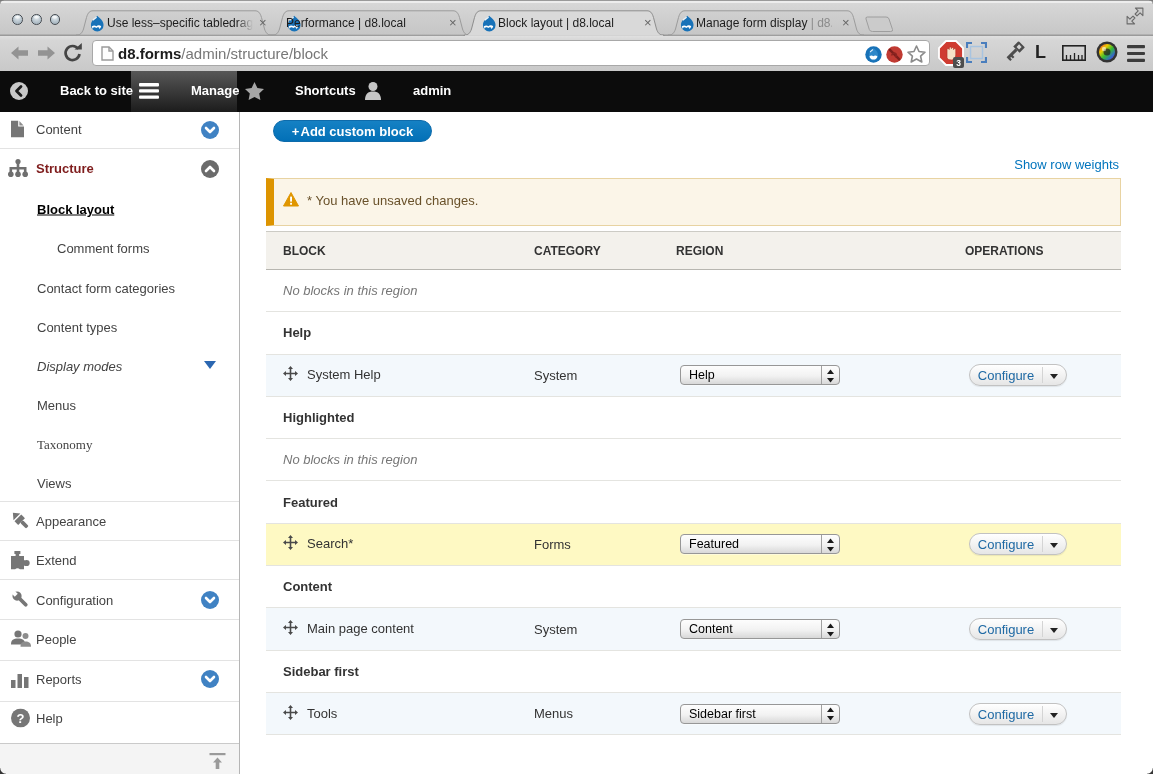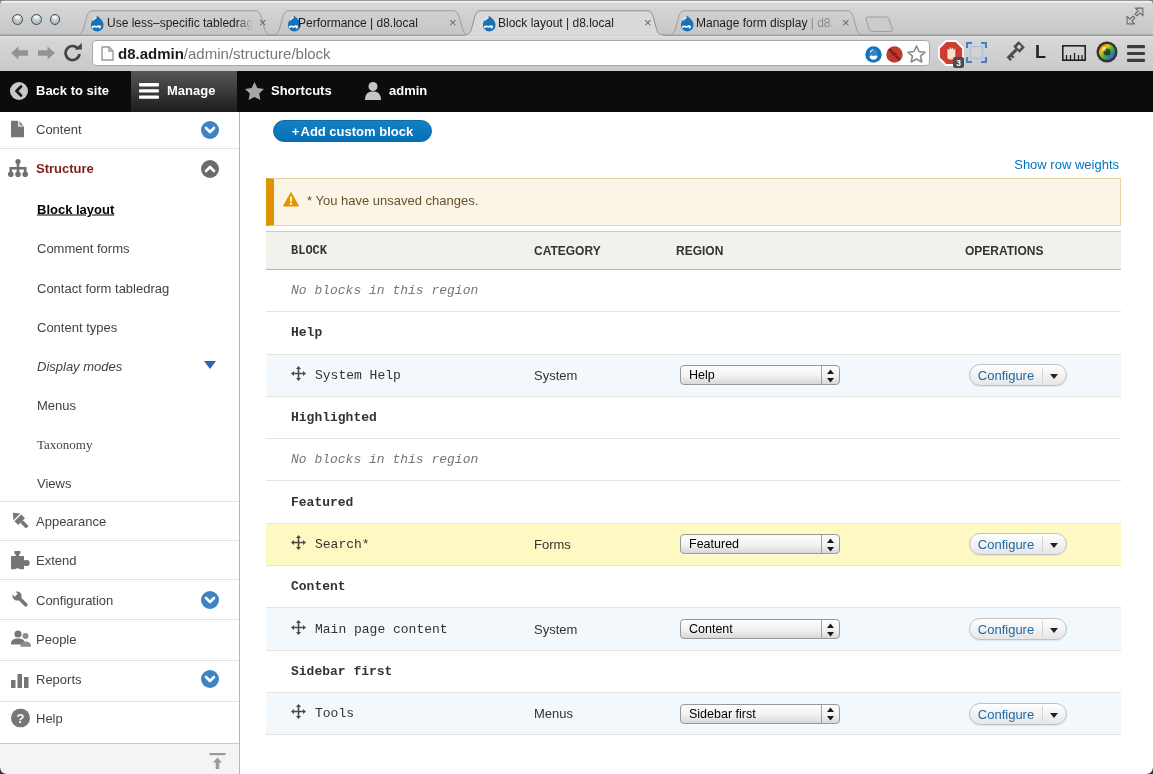--- a/index.html
+++ b/index.html
@@ -18,21 +18,21 @@
 .tabx { position:absolute; top:15px; font-size:13px; color:#666; }
 .fava { position:absolute; top:15px; width:16.5px; height:16.5px; }
 #fullscr { position:absolute; right:9px; top:7px; }
 #toolbar { position:absolute; left:0; top:36px; width:1153px; height:35px;
   background:linear-gradient(#e0e0e0 0%,#d6d6d6 12%,#c9c9c9 100%); }
 #addrbar { position:absolute; left:92px; top:4px; width:838px; height:26px; background:#fff;
   border:1px solid #a8a8a8; border-radius:4px; }
 #url { position:absolute; left:25px; top:4px; font-size:15px; color:#777; }
 #url b { color:#1c1c1c; font-weight:700; }
 #adminbar { position:absolute; left:0; top:71px; width:1153px; height:40.5px; background:#0c0c0c; z-index:5; }
-.abitem { position:absolute; top:0; height:40px; color:#fff; font-weight:700; font-size:13px; line-height:40px; }
+.abitem { position:absolute; top:0; height:40px; color:#fff; font-weight:700; font-size:13px; line-height:40px;margin-left:24px; }
 #manage-bg { position:absolute; left:131px; top:0; width:106px; height:40.5px;
   background:linear-gradient(#575757,#1c1c1c); }
 #sidebar { position:absolute; left:0; top:111px; width:240px; height:663px; background:#fff;
   border-right:1px solid #b5b5b5; }
 .mi { position:relative; border-bottom:1px solid #e3e3e3; }
 .mi .lbl { position:absolute; left:36px; top:50%; transform:translateY(-50%); font-size:13px; color:#434343; }
 .mi svg.ic { position:absolute; left:11px; top:50%; transform:translateY(-50%); }
 .chev { position:absolute; left:201px; top:50%; transform:translateY(-50%); width:18px; height:18px; border-radius:50%; }
 .sub { border-bottom:none; }
 .sub .lbl { left:37px; top:54%; }
@@ -42,21 +42,21 @@
   background:linear-gradient(#1581c4,#0270b7); border:1px solid #0d6bab; color:#fff; font-weight:700;
   font-size:13px; text-align:center; line-height:21px; }
 #srw { position:absolute; right:34px; top:46px; font-size:13px; color:#0074bd; }
 #warn { position:absolute; left:26px; top:67px; width:855px; height:48px; background:#fbf5e8;
   border:1px solid #e8d3a2; border-left:8px solid #dd9400; }
 #warn .wtxt { position:absolute; left:33px; top:14px; font-size:13px; color:#69512a; font-weight:400; }
 #btable { position:absolute; left:26px; top:120px; width:855px; border-collapse:collapse; table-layout:fixed; font-size:13px; color:#333; }
 #btable thead th { height:38px; background:#f3f1ec; border-top:1px solid #cccbc5; border-bottom:1px solid #b7b6b0;
   font-size:12px; text-align:left; vertical-align:middle; color:#333; }
 #btable td { height:42.3px; vertical-align:middle; border-bottom:1px solid #e4e4e0; }
-#btable .c1 { padding-left:25px;font-family:Liberation Mono, monospace; }
+#btable .c1 { padding-left:17px; }
 td.rlabel { font-weight:700; }
 td.empty { font-style:italic; color:#767676; }
 tr.blockrow { background:#f3f8fc; }
 tr.dragged { background:#fef9c3; }
 .drag { display:inline-block; vertical-align:-2px; margin-right:9px; }
 .selbox { position:relative; width:160px; height:20px; border:1px solid #979797; border-radius:4px;
   background:linear-gradient(#fdfdfd 0%,#f2f2f2 55%,#d8d8d8 100%); box-shadow:0 1px 0 rgba(255,255,255,.4); }
 .selbox .sval { position:absolute; left:8px; top:2px; font-size:12.5px; color:#000; }
 .selbox .sdiv { position:absolute; right:17px; top:0; width:1px; height:18px; background:#a0a0a0; }
 .selbox .sarr { position:absolute; right:4px; top:2.5px; }
@@ -112,21 +112,21 @@
     <path d="M3.6 4.9 C4.8 3.7 6.4 2.6 7.3 1.6 L8.3 2.7 C7 4 5.4 5 4.4 6 Z" fill="#fff" opacity="0.9"></path>
     <path d="M3 11.5 C4.6 10.3 6.6 10.6 7.6 11.6 C8.7 10.5 11 10.2 12.6 11.5 C12.2 13 11.4 14 10.4 14.6 C11 13.6 10.4 12.6 9.4 12.6 C8.5 12.6 8 13.3 7.5 13.3 C7 13.3 6.4 12.5 5.3 12.6 C4.2 12.7 3.6 13.8 4.2 14.8 C3.5 14 3.1 12.9 3 11.5 Z" fill="#fff"></path>
   </svg>
 <svg class="fava" style="left:679px;" viewBox="0 0 17 17">
     <path d="M8.5 0.7 C10.8 3.2 15 5.6 15 10.2 A6.5 6.8 0 1 1 2 10.2 C2 5.6 6.2 3.2 8.5 0.7 Z" fill="#1872b8"></path>
     <path d="M3.6 4.9 C4.8 3.7 6.4 2.6 7.3 1.6 L8.3 2.7 C7 4 5.4 5 4.4 6 Z" fill="#fff" opacity="0.9"></path>
     <path d="M3 11.5 C4.6 10.3 6.6 10.6 7.6 11.6 C8.7 10.5 11 10.2 12.6 11.5 C12.2 13 11.4 14 10.4 14.6 C11 13.6 10.4 12.6 9.4 12.6 C8.5 12.6 8 13.3 7.5 13.3 C7 13.3 6.4 12.5 5.3 12.6 C4.2 12.7 3.6 13.8 4.2 14.8 C3.5 14 3.1 12.9 3 11.5 Z" fill="#fff"></path>
   </svg>
 <div class="tabtxt fade" style="left:107px; width:146px;">Use less–specific tabledrag pa</div>
 <div class="tabx" style="left:259px;">×</div>
-<div class="tabtxt" style="left:298px; width:140px;">Performance | d8.local</div>
+<div class="tabtxt" style="left:286px; width:140px;">Performance | d8.local</div>
 <div class="tabx" style="left:449px;">×</div>
 <div class="tabtxt" style="left:498px; width:140px;">Block layout | d8.local</div>
 <div class="tabx" style="left:644px;">×</div>
 <div class="tabtxt" style="left:696px; width:136px;">Manage form display <span style="color:#8b8b8b">| d8.lo</span></div>
 <div class="tabx" style="left:842px;">×</div>
 <svg id="fullscr" width="18" height="18" viewBox="0 0 18 18">
   <g fill="#cdcdcd" stroke="#6a6a6a" stroke-width="1.1" stroke-linejoin="round">
     <path d="M16.9 1.1 L9.4 1.1 L12.2 3.9 L9.1 7 L11 8.9 L14.1 5.8 L16.9 8.6 Z"></path>
     <path d="M1.1 16.9 L1.1 9.4 L3.9 12.2 L7 9.1 L8.9 11 L5.8 14.1 L8.6 16.9 Z"></path>
   </g>
@@ -141,21 +141,21 @@
   </svg>
   <svg style="position:absolute;left:63px;top:7px" width="19" height="20" viewBox="0 0 19 20">
     <path d="M15.3 6 A7 7 0 1 0 16.5 11" fill="none" stroke="#454545" stroke-width="2.7"></path>
     <path d="M11.5 6.5 L18.8 6.5 L18.8 0 Z" fill="#454545"></path>
   </svg>
   <div id="addrbar">
     <svg style="position:absolute;left:8px;top:5px" width="13" height="15" viewBox="0 0 13 15">
       <path d="M1 1 L8 1 L12 5 L12 14 L1 14 Z" fill="#fdfdfd" stroke="#9a9a9a" stroke-width="1.4"></path>
       <path d="M8 1 L8 5 L12 5" fill="none" stroke="#9a9a9a" stroke-width="1.4"></path>
     </svg>
-    <div id="url"><b>d8.admin</b>/admin/structure/block</div>
+    <div id="url"><b>d8.forms</b>/admin/structure/block</div>
     <svg style="position:absolute;left:772px;top:5px" width="17" height="17" viewBox="0 0 17 17">
         <circle cx="8.5" cy="8.5" r="8.2" fill="#1872b8"></circle>
         <path d="M8.5 2 C10 3.8 13 5.3 13 8.8 A4.6 4.8 0 1 1 4 8.8 C4 5.3 7 3.8 8.5 2 Z" fill="#2f88c9"></path>
         <path d="M4.5 10.2 C6 9.2 7.5 9.5 8.3 10.3 C9.2 9.4 11 9.2 12.4 10.2 C12 12.3 10.5 13.6 8.4 13.6 C6.4 13.6 4.9 12.3 4.5 10.2 Z" fill="#fff"></path>
         <path d="M4.7 5.6 C5.6 4.7 6.8 3.9 7.5 3.1 L8.3 4 C7.3 5 6.1 5.8 5.4 6.5 Z" fill="#fff" opacity="0.85"></path>
       </svg>
     <svg style="position:absolute;left:793px;top:5px" width="17" height="17" viewBox="0 0 17 17">
         <circle cx="8.5" cy="8.5" r="8.2" fill="#c03a32"></circle>
         <path d="M3.2 3.2 L13.8 13.8" stroke="#7d1f1c" stroke-width="2.4"></path>
         <path d="M5.5 9.5 C6.5 7.5 8 6.5 9.5 7.5 C11 8.5 10.5 10.5 9 11" fill="none" stroke="#8c2420" stroke-width="1.6"></path>
@@ -268,25 +268,25 @@
       <path d="M10 3 L10 14 M2.8 14 L2.8 9.3 L17.2 9.3 L17.2 14" fill="none" stroke="#6f6f6f" stroke-width="2.6"></path>
     </svg>
     <div class="lbl" style="font-weight:700;color:#7f1d1d;">Structure</div>
     <div class="chev" style="background:#6b6b6b;top:53%;"><svg width="18" height="18" viewBox="0 0 18 18">
           <path d="M5 11 L9 7 L13 11" fill="none" stroke="#fff" stroke-width="2.6" stroke-linecap="round" stroke-linejoin="round"></path>
         </svg></div>
   </div>
   <div class="mi sub" style="height:39.25px;padding-left:20px;">
       <div class="lbl" style="font-weight:700;color:#000;text-decoration:underline;">Block layout</div>
     </div>
+  <div class="mi sub" style="height:39.25px;margin-left:20px;">
+      <div class="lbl">Comment forms</div>
+    </div>
   <div class="mi sub" style="height:39.25px;">
-      <div class="lbl">Comment forms</div>
-    </div>
-  <div class="mi sub" style="height:39.25px;">
-      <div class="lbl">Contact form tabledrag</div>
+      <div class="lbl">Contact form categories</div>
     </div>
   <div class="mi sub" style="height:39.25px;">
       <div class="lbl">Content types</div>
     </div>
   <div class="mi sub" style="height:39.25px;font-style:italic;">
       <div class="lbl">Display modes</div>
     <svg style="position:absolute;left:204px;top:50%;transform:translateY(-50%);" width="12" height="8" viewBox="0 0 12 8">
         <path d="M0 0 L12 0 L6 8 Z" fill="#2b67b1"></path>
       </svg>
   </div>

